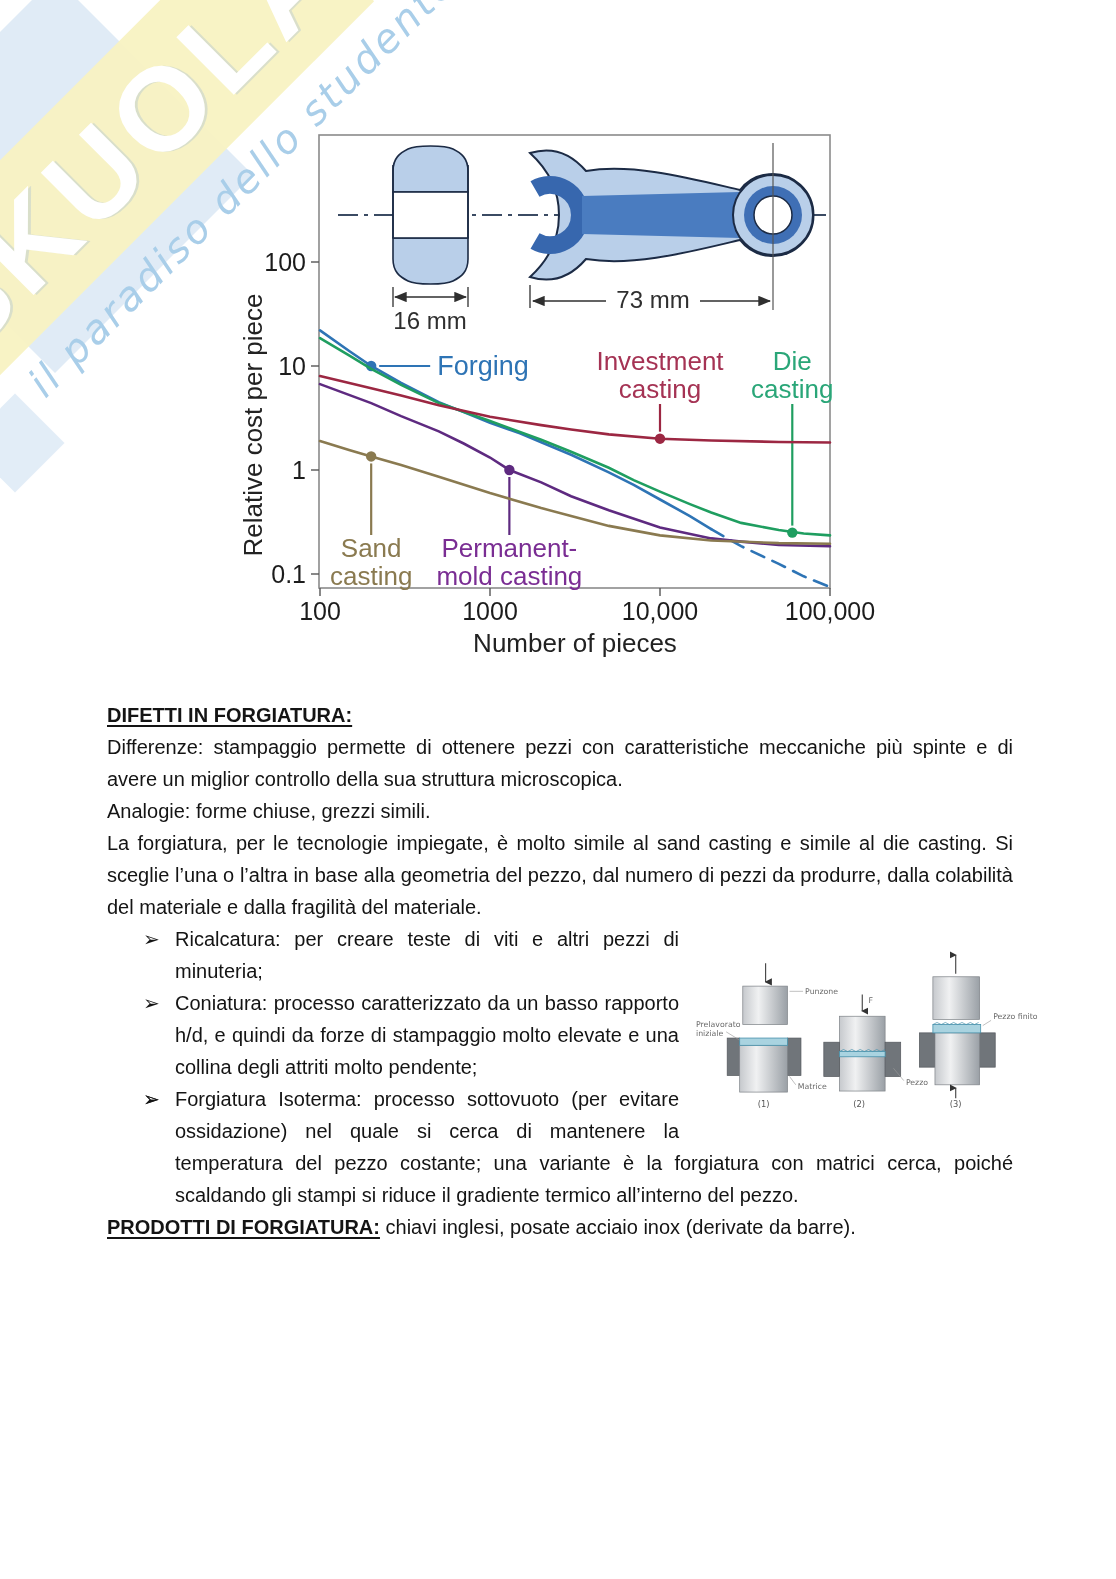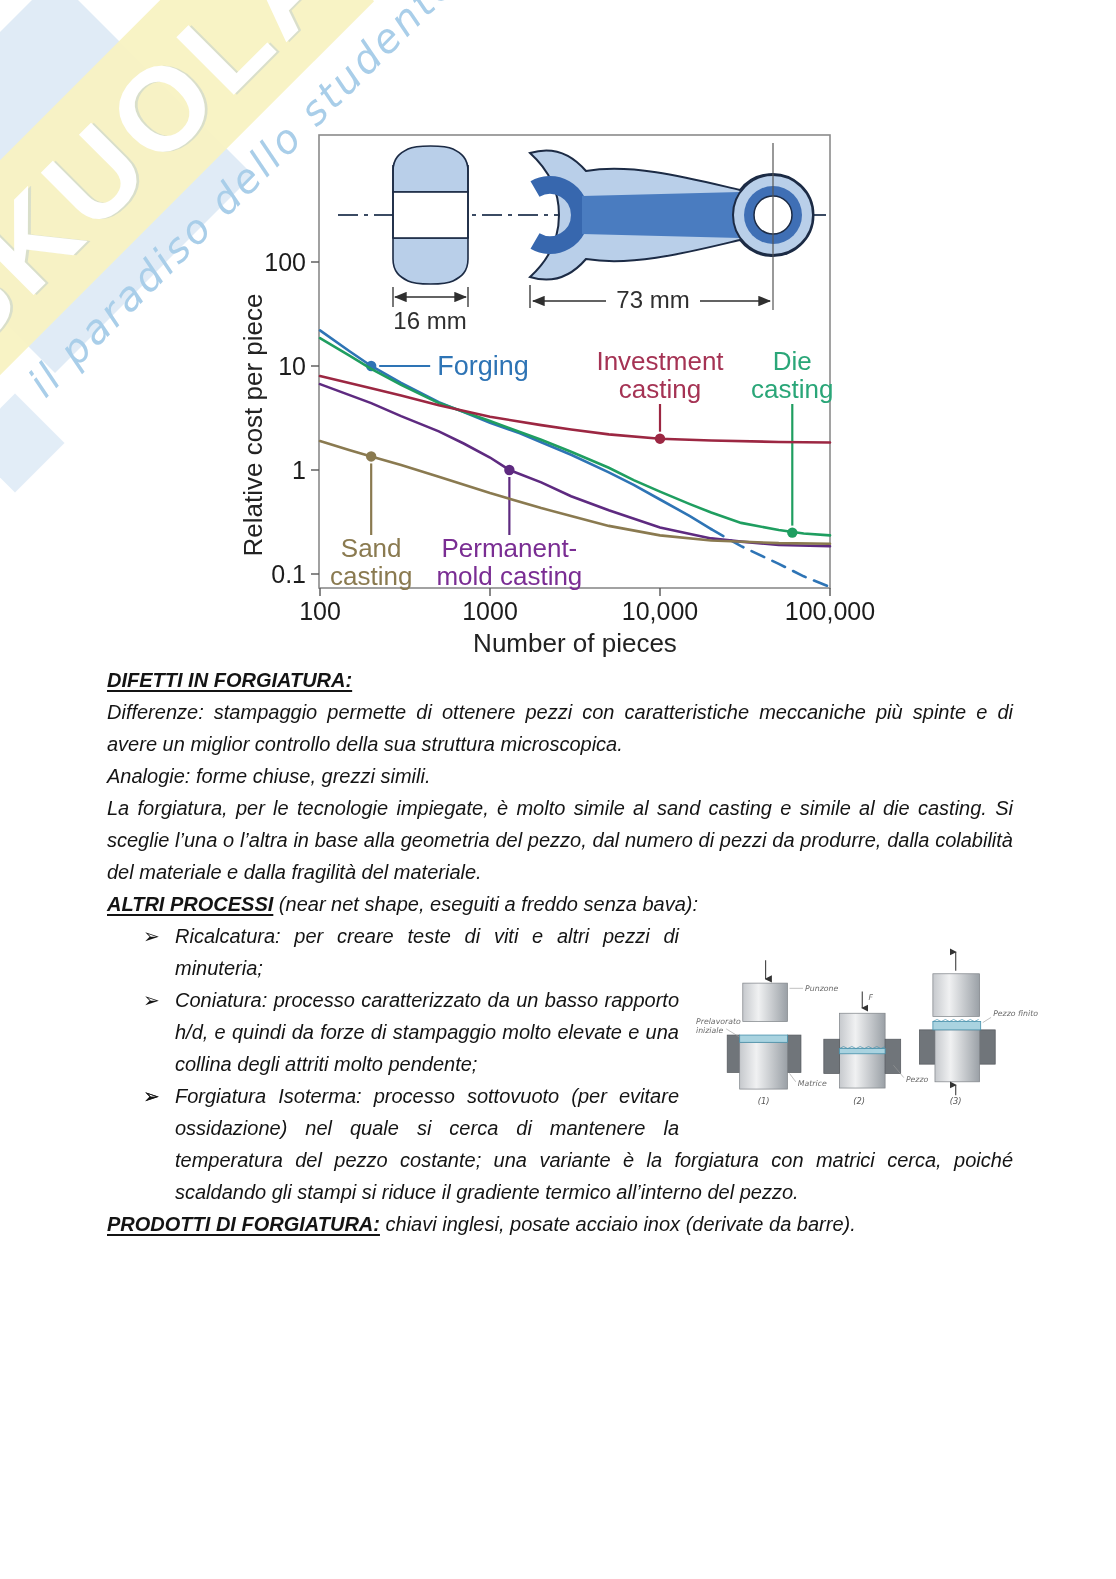--- a/index.html
+++ b/index.html
@@ -24,22 +24,22 @@
   #chart{position:absolute;left:238px;top:95px;z-index:2;}
   #chart text{font-family:"Liberation Sans","DejaVu Sans",sans-serif;}
   #chart .frame{fill:none;stroke:#8b8b8b;stroke-width:1.6;}
   #chart .tick{stroke:#555;stroke-width:1.4;}
   #chart .xlab,#chart .ylab{font-size:25px;fill:#1c1c1c;}
   #chart .xlab{text-anchor:middle;}
   #chart .ylab{text-anchor:end;}
   #chart .xtitle,#chart .ytitle{font-size:26px;fill:#222;text-anchor:middle;}
   #chart .dim{font-size:24px;fill:#2f2f2f;text-anchor:middle;}
   
-  .content{position:absolute;left:107px;top:664px;width:906px;z-index:3;
-           font-size:20px;line-height:32px;text-align:justify;font-style:italic;}
+  .content{position:absolute;left:107px;top:699px;width:906px;z-index:3;
+           font-size:20px;line-height:32px;text-align:justify;}
   .content p{margin:0;}
   .hu{font-weight:bold;text-decoration:underline;text-underline-offset:3px;}
   .sec2{margin-top:18px;}
   .sec3{margin-top:14px;}
   .sec4{margin-top:40px;}
   ul.blist{list-style:none;margin:0;padding:0;}
   ul.blist li{position:relative;padding-left:68px;margin:0;}
   .bmark{position:absolute;left:36px;top:0;}
   .proc-figure{float:right;width:348px;height:188px;margin:6px -30px 2px 16px;}
   .proc-figure text{font-family:"DejaVu Sans",sans-serif;font-size:7.5px;fill:#6a6a6a;}
@@ -159,21 +159,20 @@
   </svg>
 
   <div class="content">
 
     <p><span class="hu">DIFETTI IN FORGIATURA:</span></p>
 
     <p>Differenze: stampaggio permette di ottenere pezzi con caratteristiche meccaniche più spinte e di avere un miglior controllo della sua struttura microscopica.</p>
     <p>Analogie: forme chiuse, grezzi simili.</p>
     <p>La forgiatura, per le tecnologie impiegate, è molto simile al sand casting e simile al die casting. Si sceglie l’una o l’altra in base alla geometria del pezzo, dal numero di pezzi da produrre, dalla colabilità del materiale e dalla fragilità del materiale.</p>
 
-    <p class="sec3"><span class="hu">ALTRI PROCESSI</span><span> (near net shape, eseguiti a freddo senza bava):</span></p>
 
     <svg class="proc-figure" viewBox="0 0 335 175">
       <defs>
         <linearGradient id="gcyl" x1="0" y1="0" x2="1" y2="0">
           <stop offset="0" stop-color="#c6c9cd"></stop>
             <stop offset="0.35" stop-color="#f0f1f2"></stop>
           <stop offset="1" stop-color="#9aa0a6"></stop>
         </linearGradient>
         <marker id="marr" markerWidth="7" markerHeight="7" refX="3.5" refY="6" orient="auto">
           <path d="M0,0 L3.5,7 L7,0 Z" fill="#333"></path>

